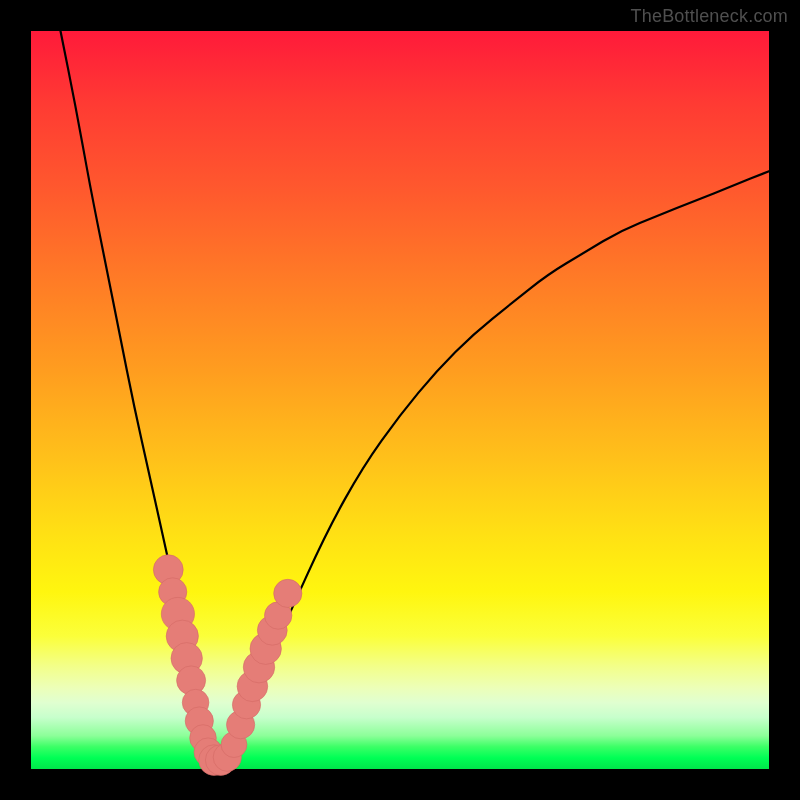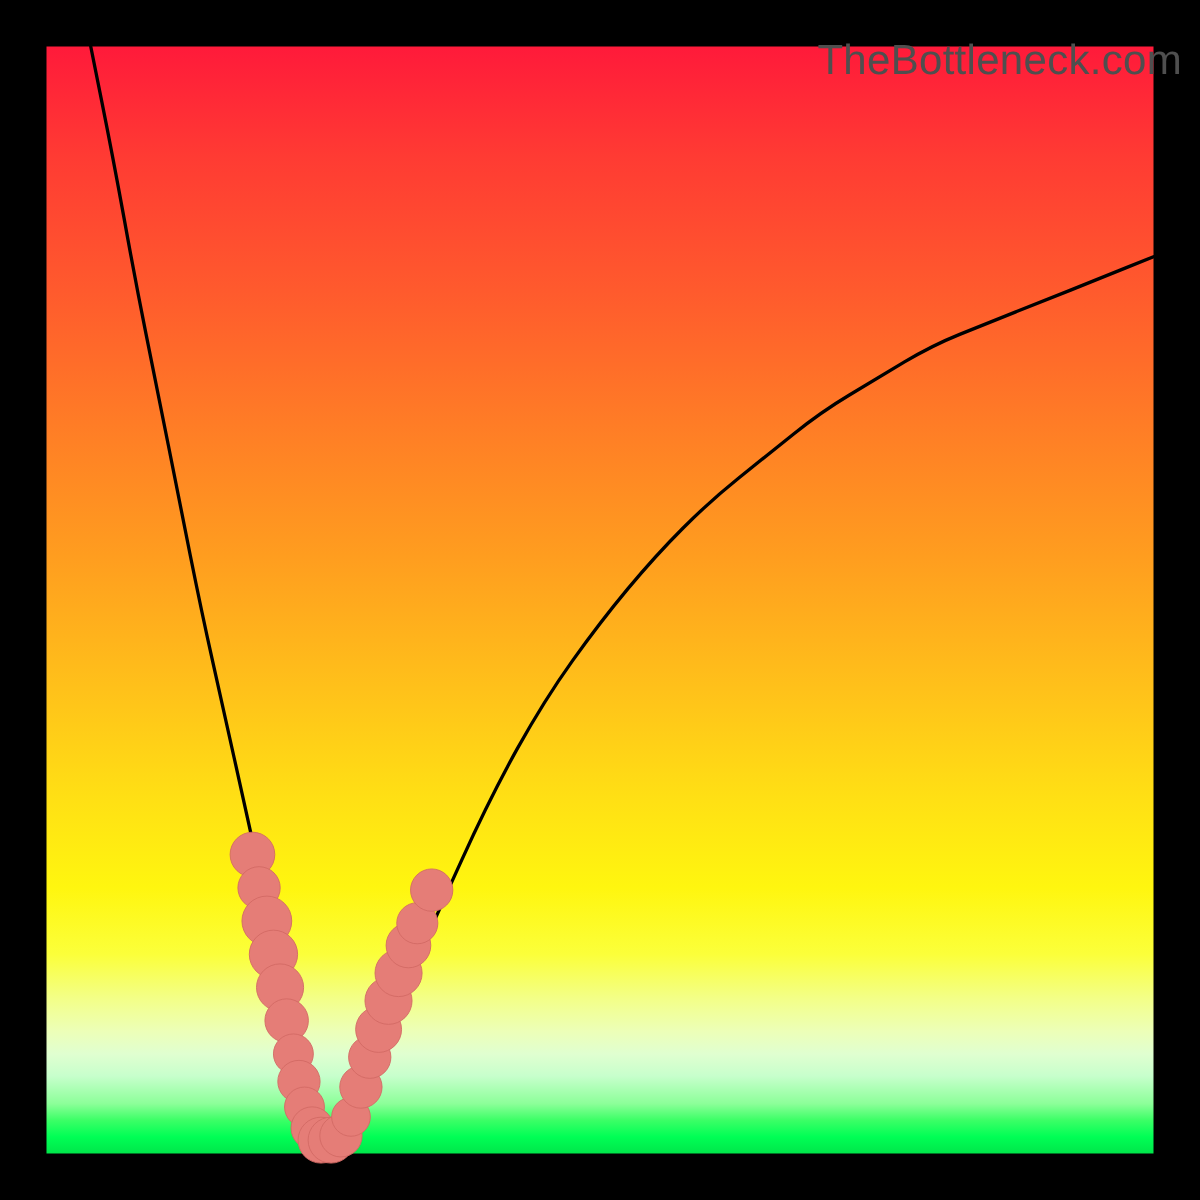--- a/index.html
+++ b/index.html
@@ -41,23 +41,23 @@
       #e0ffd0 91%,
       #c7ffcc 93%,
       #8cff99 95.5%,
       #3bff66 97%,
       #00ff55 98.5%,
       #00e64a 100%
     );
   }
   .watermark {
     position: absolute;
-    top: 24px;
+    top: 6px;
     right: 12px;
-    font-size: 28px;
+    font-size: 18px;
     font-weight: 500;
     color: #4f4f4f;
     letter-spacing: 0.2px;
     z-index: 20;
     margin-left: 12px;
   }
   svg.overlay {
     position: absolute;
     left: 0;
     top: 0;

